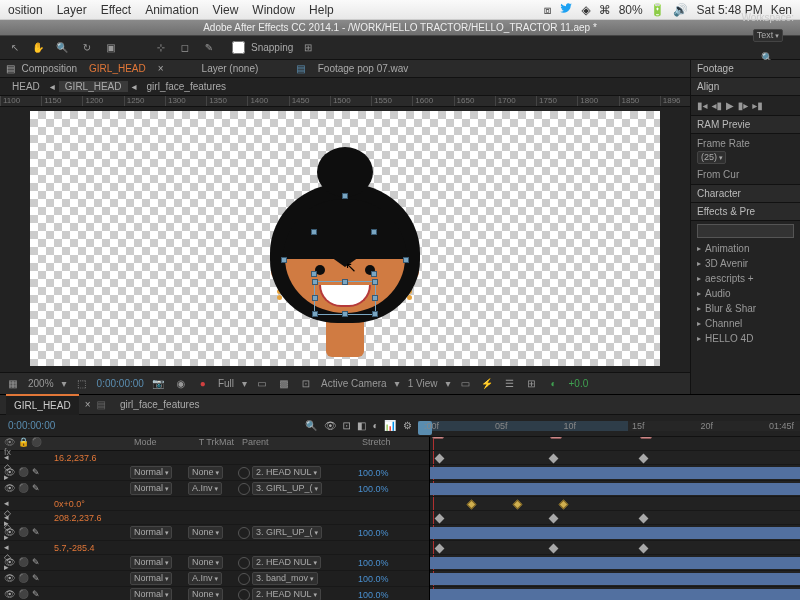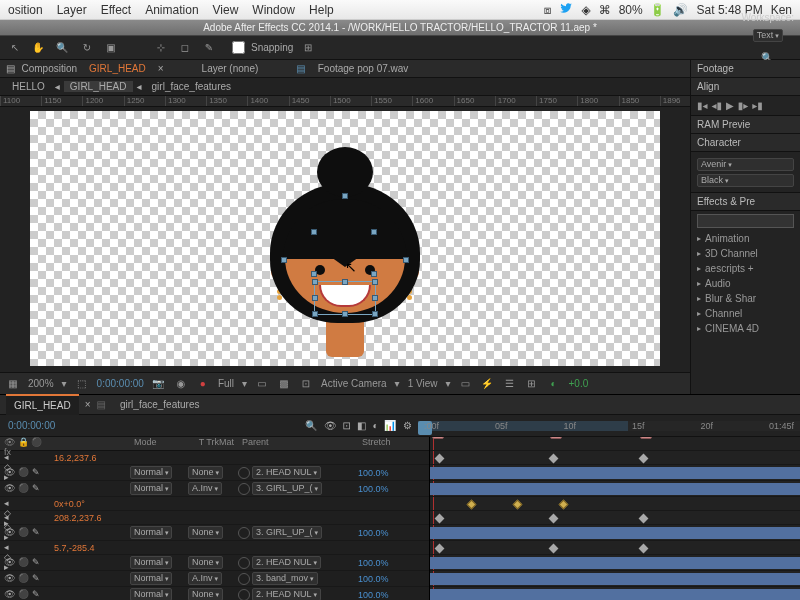--- a/index.html
+++ b/index.html
@@ -172,21 +172,21 @@
       <span>Composition</span>
       <span class="tab active">GIRL_HEAD</span>
       <span>×</span>
       <span style="width:20px"></span>
       <span class="tab">Layer (none)</span>
       <span style="width:20px"></span>
       <span style="color:#5a8db0">▤</span>
       <span class="tab">Footage pop 07.wav</span>
     </div>
     <div class="crumbs">
-      <span class="c">HELLO</span>
+      <span class="c">HEAD</span>
       <span>◂</span>
       <span class="c sel">GIRL_HEAD</span>
       <span>◂</span>
       <span class="c">girl_face_features</span>
     </div>
     <div class="ruler">
       <span>1100</span>
         <span>1150</span>
         <span>1200</span>
         <span>1250</span>
@@ -279,39 +279,38 @@
     <div class="panel-h">Footage</div>
     <div class="panel-h">Align</div>
     <div class="panel-c" style="height:20px;display:flex;gap:4px;align-items:center">
       <span>▮◂</span>
       <span>◂▮</span>
       <span>▶</span>
       <span>▮▸</span>
       <span>▸▮</span>
     </div>
     <div class="panel-h">RAM Previe</div>
+    <div class="panel-c">
+      <div>Frame Rate</div>
+      <div class="row">
+          <span class="dd">(25)</span>
+        </div>
+      <div style="margin-top:4px">From Cur</div>
+    </div>
     <div class="panel-h">Character</div>
-    <div class="panel-c">
-      <div class="row">
-          <span class="dd" style="flex:1">Avenir</span>
-        </div>
-      <div class="row">
-          <span class="dd" style="flex:1">Black</span>
-        </div>
-    </div>
     <div class="panel-h">Effects &amp; Pre</div>
     <div style="flex:1;overflow:hidden">
       <div style="padding:3px 6px"><input style="width: 100%; background: rgb(51, 51, 51); border: 1px solid rgb(85, 85, 85); color: rgb(170, 170, 170); font-size: 9px; padding: 1px;"></div>
       <div class="fx-item">Animation</div>
-      <div class="fx-item">3D Channel</div>
+      <div class="fx-item">3D Avenir</div>
       <div class="fx-item">aescripts +</div>
       <div class="fx-item">Audio</div>
       <div class="fx-item">Blur &amp; Shar</div>
       <div class="fx-item">Channel</div>
-      <div class="fx-item">CINEMA 4D</div>
+      <div class="fx-item">HELLO 4D</div>
     </div>
   </div>
 </div>
 
 <div class="timeline">
   <div class="tl-tabs">
     <span class="t active">GIRL_HEAD</span>
     <span>×</span>
     <span style="color:#666">▤</span>
     <span class="t">girl_face_features</span>

